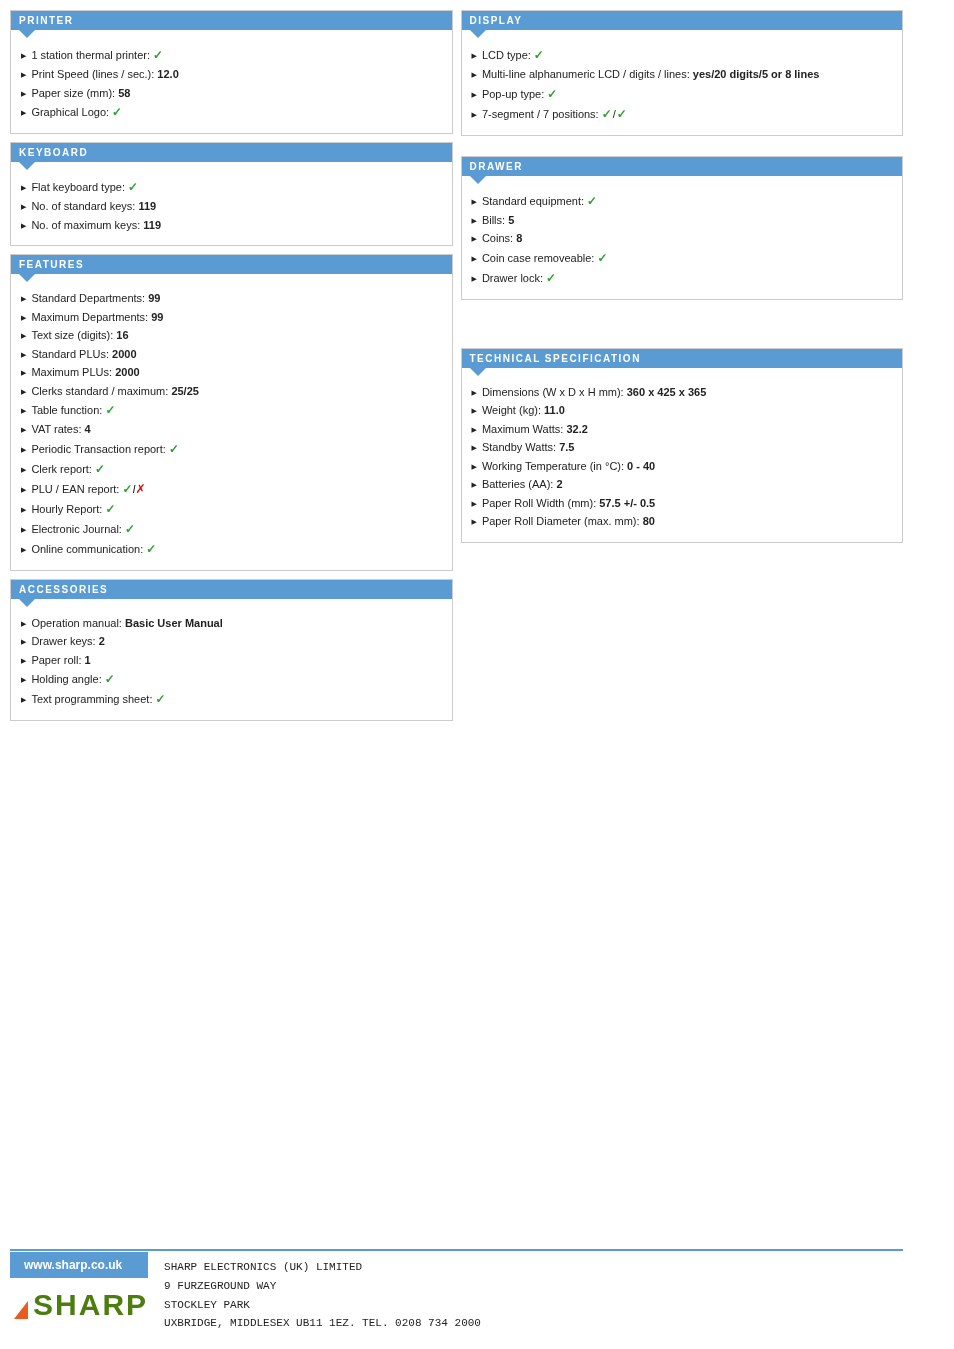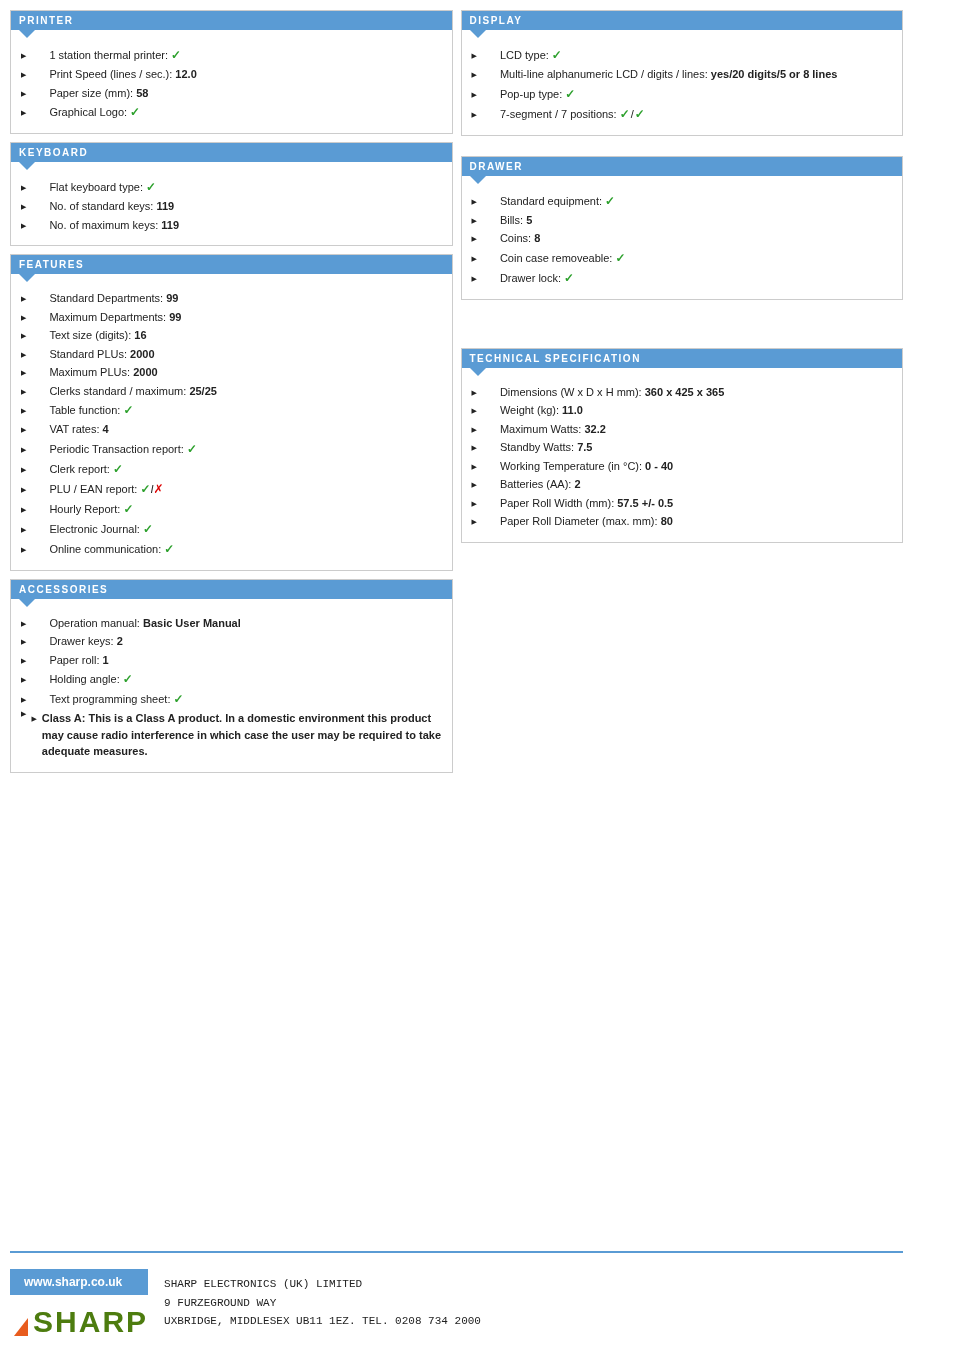--- a/index.html
+++ b/index.html
@@ -83,21 +83,20 @@
     }
     .cross {
       color: #d00;
       font-size: 12px;
     }
     .bold-val {
       font-weight: bold;
     }
     .item-label {
       flex-shrink: 0;
-      margin-left: 18px;
     }
 
     
     .footer {
       display: flex;
       align-items: stretch;
       border-top: 1px solid #ccc;
       margin-top: auto;
       padding-top: 10px;
     }
@@ -278,24 +277,20 @@
             <span class="bold-val">1</span>
           </div>
           <div class="item">
             <span class="item-label">Holding angle:&nbsp;</span>
             <span class="check">✓</span>
           </div>
           <div class="item">
             <span class="item-label">Text programming sheet:&nbsp;</span>
             <span class="check">✓</span>
           </div>
-          <div class="item" style="display:flex;align-items:flex-start;">
-            <span style="flex-shrink:0;font-size:7px;margin-right:5px;margin-top:4px;">▶</span>
-            <span><span class="bold-val">Class A:</span>&nbsp;<span class="bold-val">This is a Class A product. In a domestic environment this product may cause radio interference in which case the user may be required to take adequate measures.</span></span>
-          </div>
         </div>
       </div>
 
     </div>
 
     <div class="col-right">
 
       <div class="section">
         <div class="section-header">DISPLAY</div>
         <span class="section-arrow"></span>
@@ -385,30 +380,31 @@
           <div class="item">
             <span class="item-label">Paper Roll Diameter (max. mm):&nbsp;</span>
             <span class="bold-val">80</span>
           </div>
         </div>
       </div>
 
     </div>
   </div>
 
-  <div class="footer" style="margin-top: 30px; border-top: 2px solid #5a9bd4; padding-top: 16px;">
+  <div class="footer" style="margin-top: 30px; border-top: 2px solid #5a9bd4; padding-top: 1px;">
     <div class="footer-left">
       <div class="footer-logo-box">
         <span style="font-size:12px;font-weight:bold;color:#fff;">www.sharp.co.uk</span>
       </div>
       <div class="sharp-logo" style="padding: 4px 0 0 4px;">
         <span class="sharp-logo-triangle"></span>
         <span class="sharp-logo-text">SHARP</span>
       </div>
     </div>
     <div class="footer-address">
       <div>SHARP ELECTRONICS (UK) LIMITED</div>
       <div>9 FURZEGROUND WAY</div>
+      <div>STOCKLEY PARK</div>
       <div>UXBRIDGE, MIDDLESEX UB11 1EZ. TEL. 0208 734 2000</div>
     </div>
   </div>
 
 </div>
 
 </body></html>

